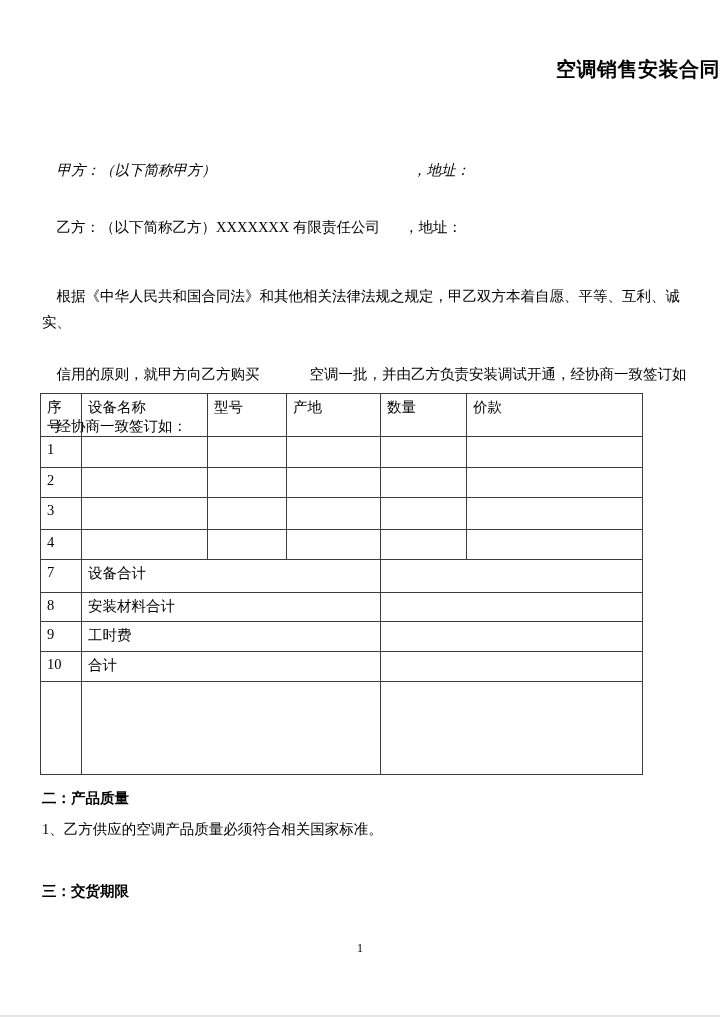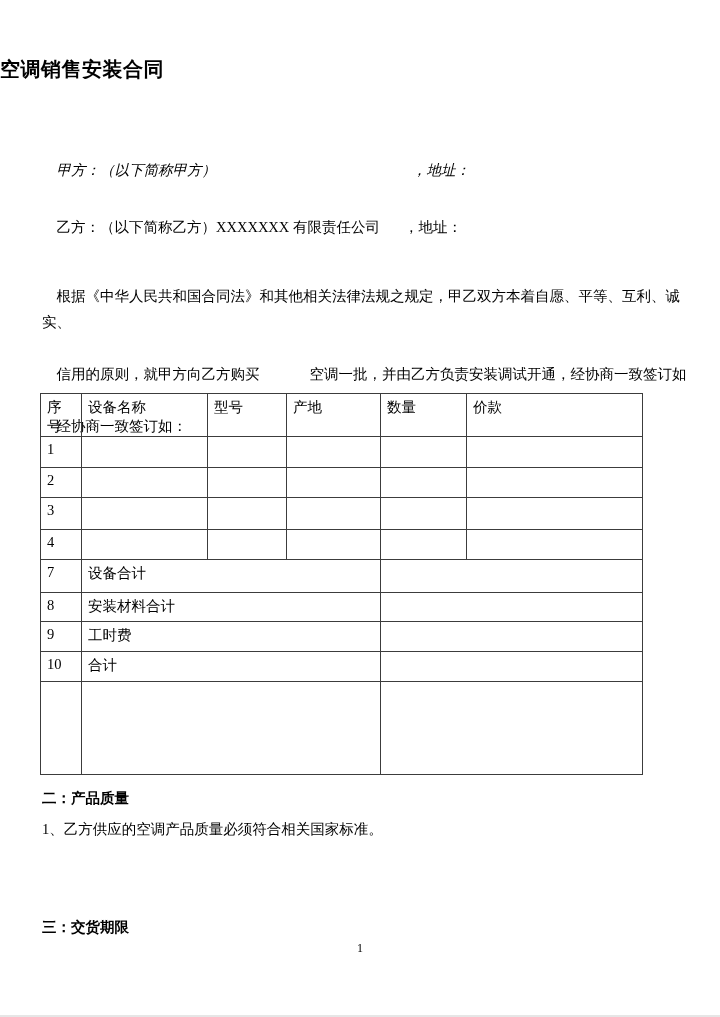--- a/index.html
+++ b/index.html
@@ -16,21 +16,21 @@
     font-size: 14.5px;
     color: #000000;
     overflow: hidden;
   }
   .abs { position: absolute; white-space: pre-wrap; }
 
   .doc-title {
     top: 56px;
     left: 0;
     width: 720px;
-    text-align: left;
+    text-align: right;
     font-size: 20px;
     font-weight: bold;
     letter-spacing: 0.5px;
     font-family: "Liberation Sans", "DejaVu Sans", sans-serif;
   }
 
   .party-line { left: 42px; }
   .party-a { top: 144px; font-style: italic; }
   .party-b { top: 201px; }
   .spacer { display: inline-block; height: 1px; vertical-align: baseline; }
@@ -44,21 +44,21 @@
     width: 645px;
     line-height: 26px;
   }
 
   .section-heading {
     left: 42px;
     font-weight: bold;
   }
   .h-sec1 { top: 362px; }
   .h-sec2 { top: 789px; }
-  .h-sec3 { top: 918px; }
+  .h-sec3 { top: 882px; }
 
   .body-line { left: 42px; }
   .quality-item-1 { top: 820px; }
   .quality-item-2 { top: 851px; }
   .delivery-paragraph { top: 911px; }
 
   table.items {
     position: absolute;
     top: 393px;
     left: 40px;

